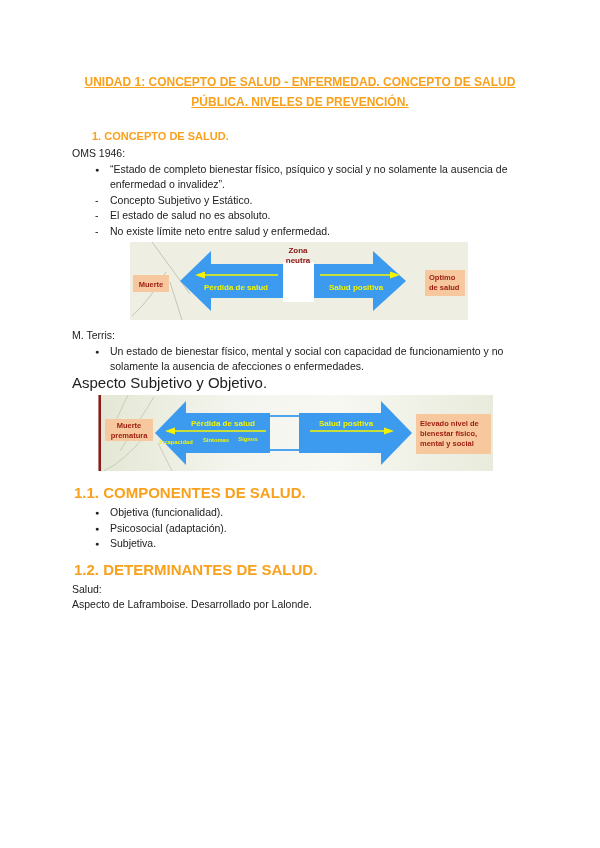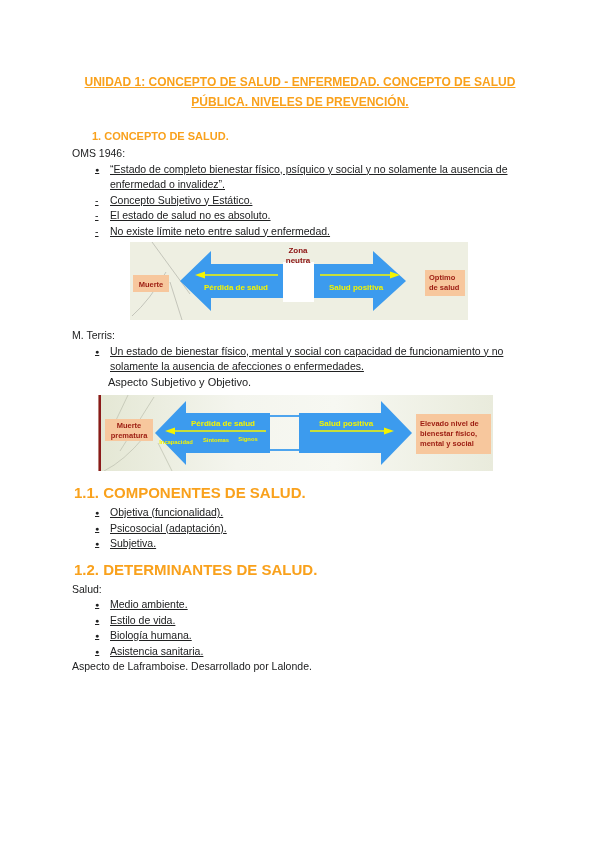--- a/index.html
+++ b/index.html
@@ -23,30 +23,30 @@
   .h-num {
     font-size:11px; font-weight:bold; color:#F9A11C;
     padding-left:20px; margin:0 0 4px 0;
   }
   .h-sub {
     font-size:15px; font-weight:bold; color:#F9A11C;
     margin:9px 0 4px 2px;
   }
   p.body, .li { font-size:10.5px; line-height:15.5px; }
   .list { margin:0; }
-  .li { display:flex; margin-left:23px;text-decoration:underline; }
+  .li { display:flex; margin-left:23px; }
   .li .marker { flex:0 0 15px; }
   .li.dot .marker { font-size:7px; line-height:15.5px; }
   .li.dash .marker { font-size:10.5px; }
   .li .txt { flex:1; }
   .diagram { display:block; }
   #diagram1 { margin:3px 0 8px 58px; }
   #diagram2 { margin:5px 0 13px 26px; }
   .diagram text { font-family:"Liberation Sans", sans-serif; }
-  .note { font-size:11px; line-height:15.5px;margin-left:36px; }
+  .note { font-size:15px; line-height:15.5px; }
 </style>
 </head>
 <body>
 
 <div class="page">
   <div class="content">
 
     <h1 class="doc-title">UNIDAD 1: CONCEPTO DE SALUD - ENFERMEDAD. CONCEPTO DE SALUD PÚBLICA. NIVELES DE PREVENCIÓN.</h1>
 
     <h2 class="h-num">1. CONCEPTO DE SALUD.</h2>
@@ -154,34 +154,16 @@
         <span class="txt">Psicosocial (adaptación).</span>
       </div>
       <div class="li dot">
         <span class="marker">●</span>
         <span class="txt">Subjetiva.</span>
       </div>
     </div>
 
     <h2 class="h-sub">1.2. DETERMINANTES DE SALUD.</h2>
     <p class="body">Salud:</p>
-    <div class="list">
-      <div class="li dot">
-        <span class="marker">●</span>
-        <span class="txt">Medio ambiente.</span>
-      </div>
-      <div class="li dot">
-        <span class="marker">●</span>
-        <span class="txt">Estilo de vida.</span>
-      </div>
-      <div class="li dot">
-        <span class="marker">●</span>
-        <span class="txt">Biología humana.</span>
-      </div>
-      <div class="li dot">
-        <span class="marker">●</span>
-        <span class="txt">Asistencia sanitaria.</span>
-      </div>
-    </div>
     <p class="body">Aspecto de Laframboise. Desarrollado por Lalonde.</p>
 
   </div>
 </div>
 
 </body></html>

